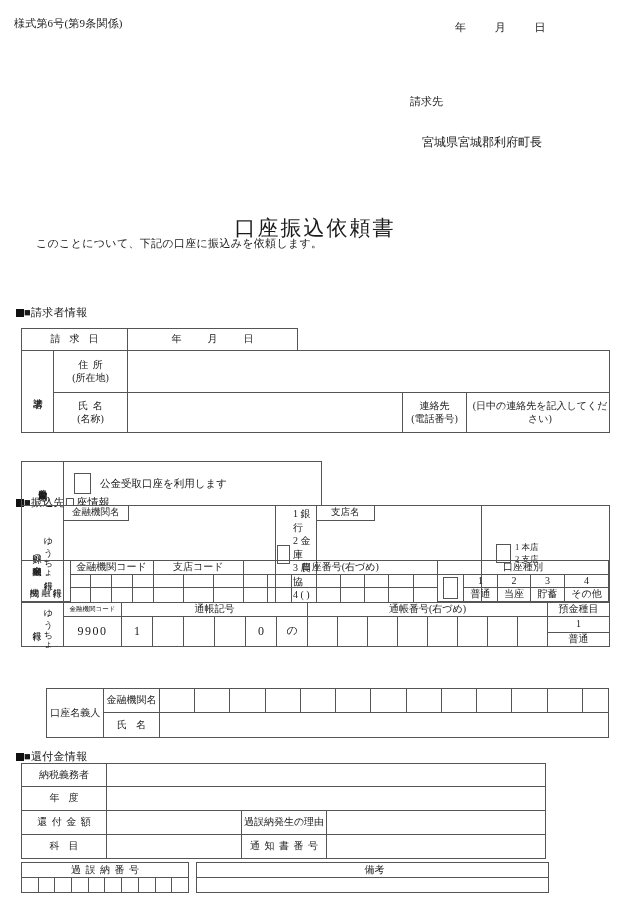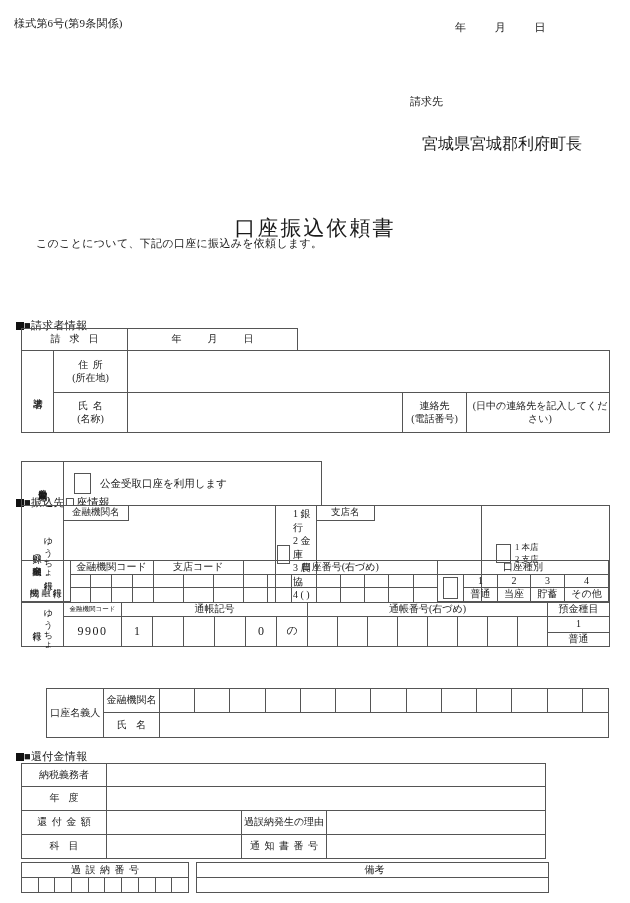--- a/index.html
+++ b/index.html
@@ -26,21 +26,21 @@
     font-size: 11px; white-space: nowrap;
   }
   .head-date span { margin-right: 26px; }
   .head-date span:last-child { margin-right: 0; }
   .addressee-label {
     position: absolute; left: 410px; top: 94px;
     font-size: 11px; white-space: nowrap;
   }
   .addressee-name {
     position: absolute; left: 422px; top: 134px;
-    font-size: 16px; white-space: nowrap;
+    font-size: 12px; white-space: nowrap;
   }
   .doc-title {
     position: absolute; left: 0; top: 200px; width: 630px;
     text-align: center; font-size: 21px; letter-spacing: 2px;
     font-weight: normal;
   }
   .lead {
     position: absolute; left: 36px; top: 236px;
     font-size: 11px; letter-spacing: .3px; white-space: nowrap;
   }
@@ -117,21 +117,21 @@
     <span>月</span>
     <span>日</span>
   </div>
 
   <div class="addressee-label">請求先</div>
   <div class="addressee-name">宮城県宮城郡利府町長</div>
 
   <h1 class="doc-title">口座振込依頼書</h1>
   <div class="lead">このことについて、下記の口座に振込みを依頼します。</div>
 
-  <div class="sect-head" style="left:16px; top:318px;text-align:center;">
+  <div class="sect-head" style="left:16px; top:305px;text-align:center;">
     <span class="sq"></span><span style="margin-left:-2px;">■請求者情報</span>
   </div>
 
   <table class="frm" style="left:21px; top:328px; width:276px;">
     <colgroup>
         <col style="width:106px">
         <col style="width:170px">
       </colgroup>
     <tbody>
         <tr style="height:22px;">

